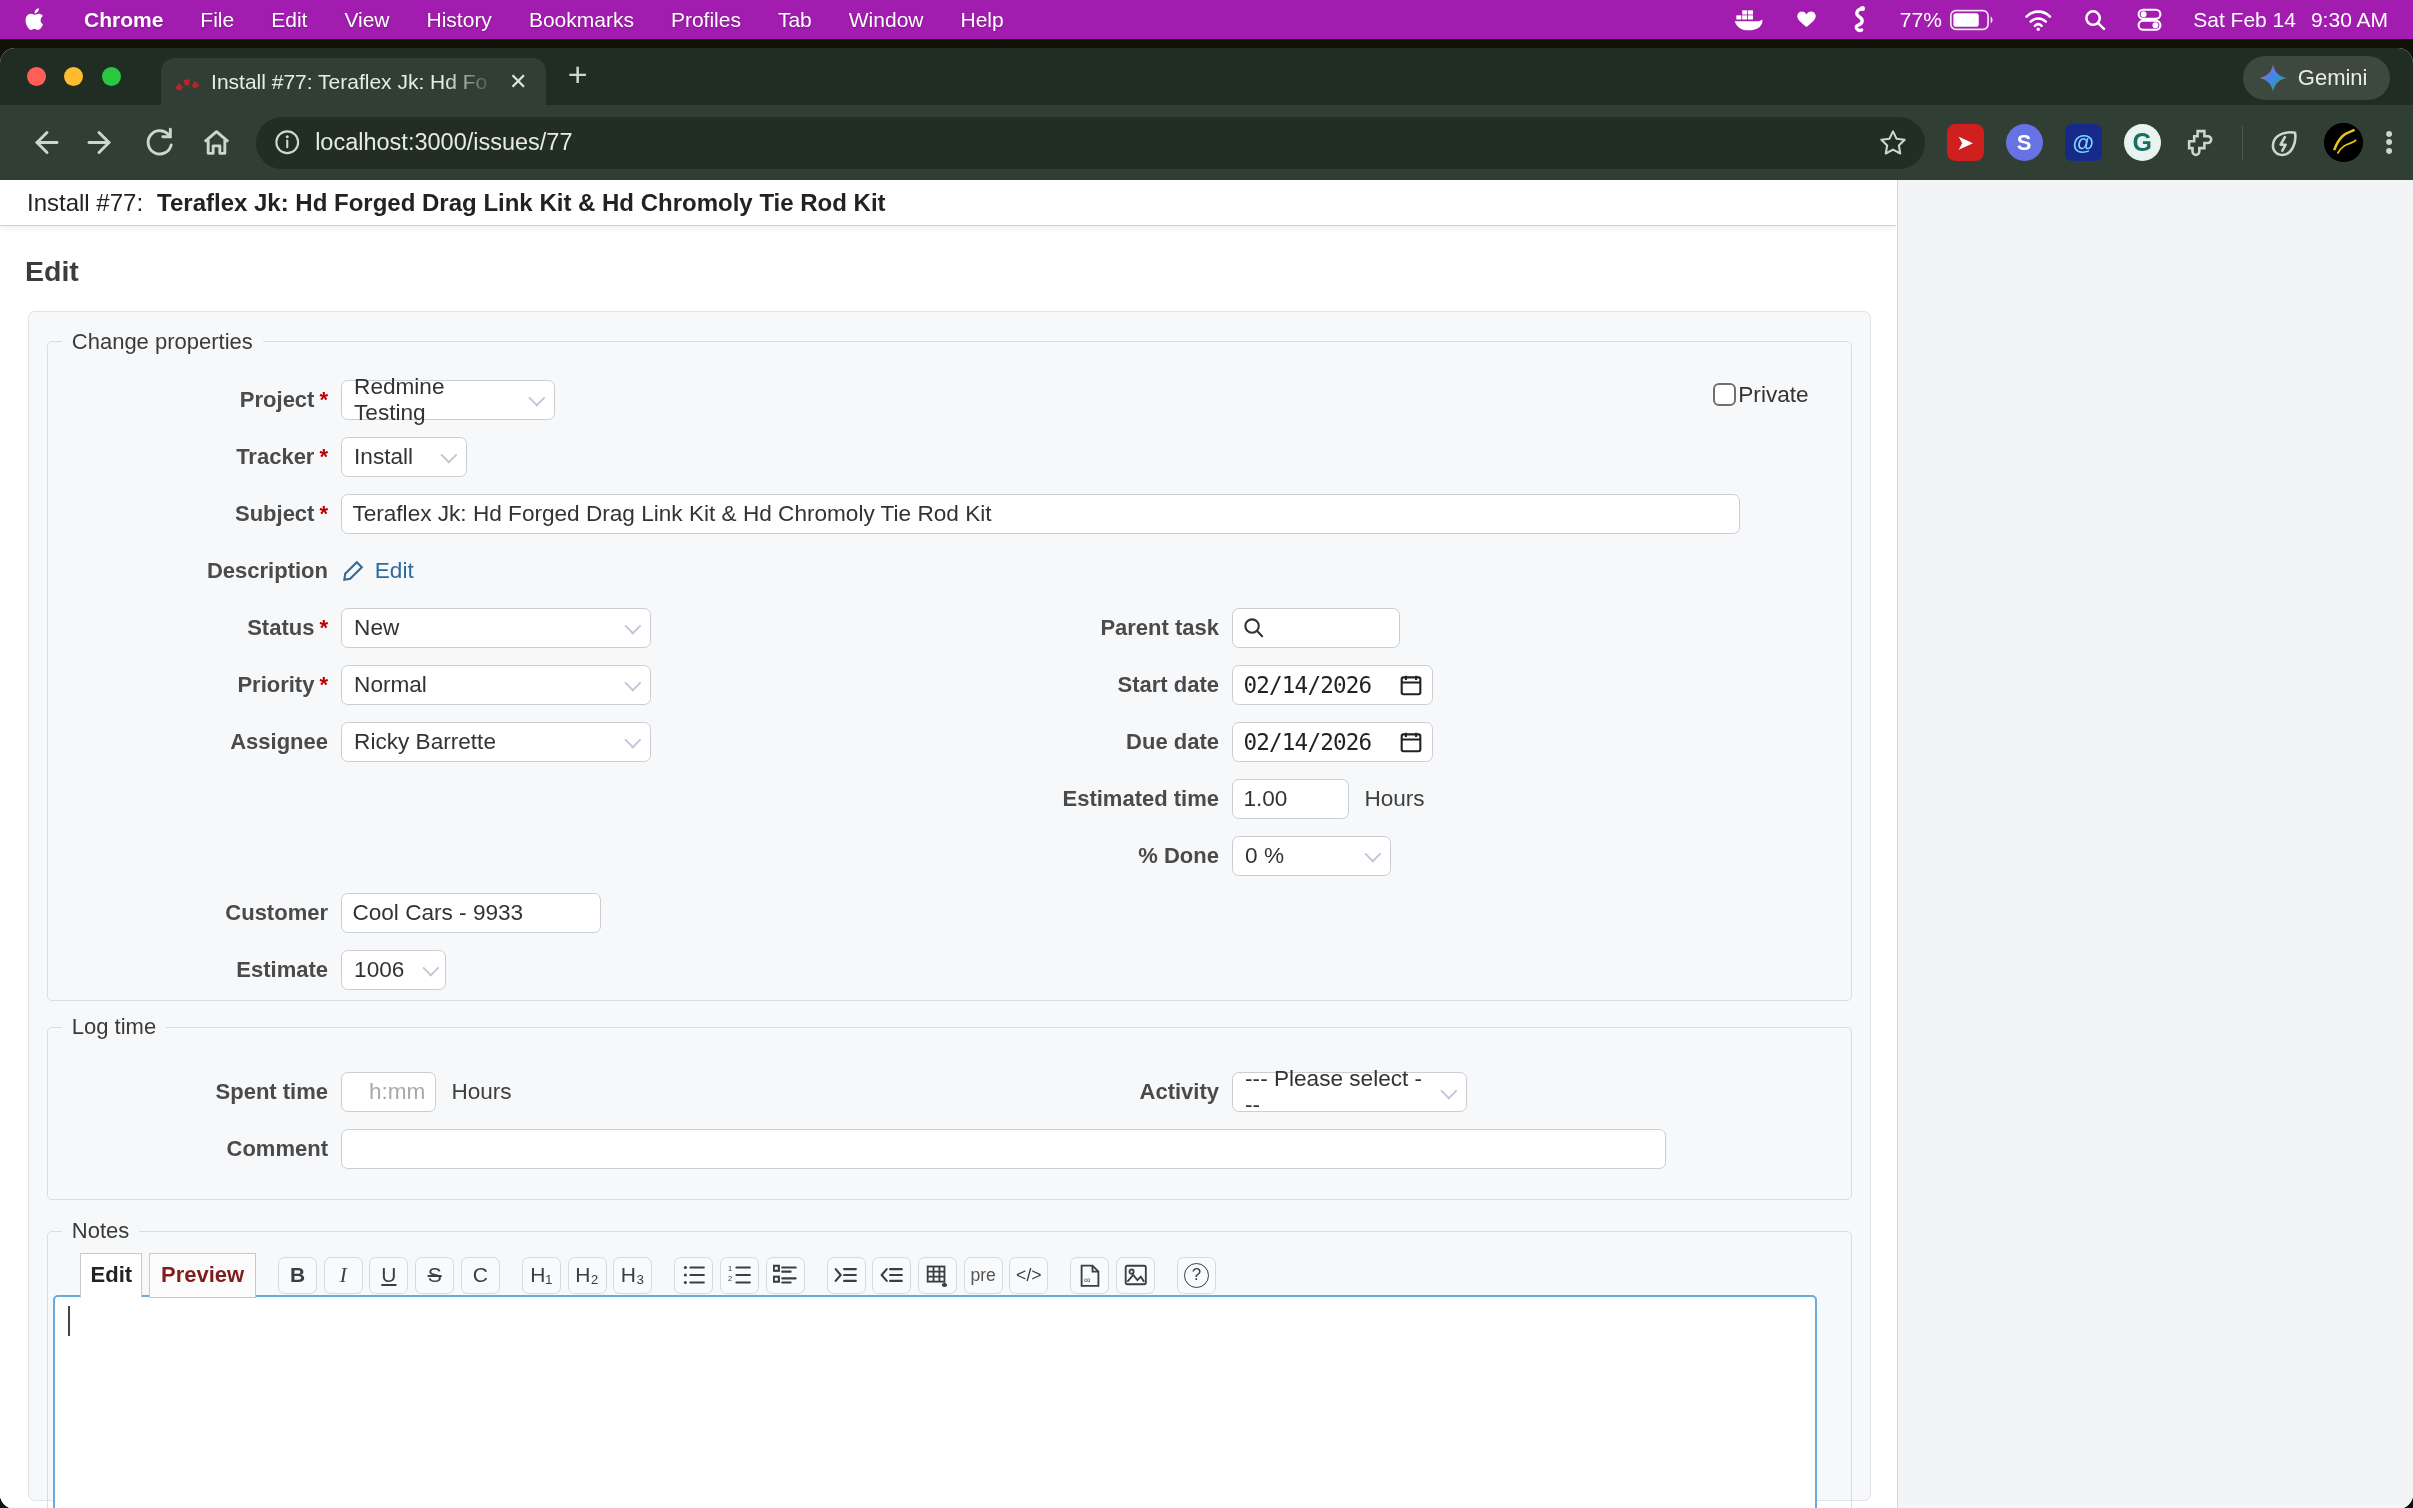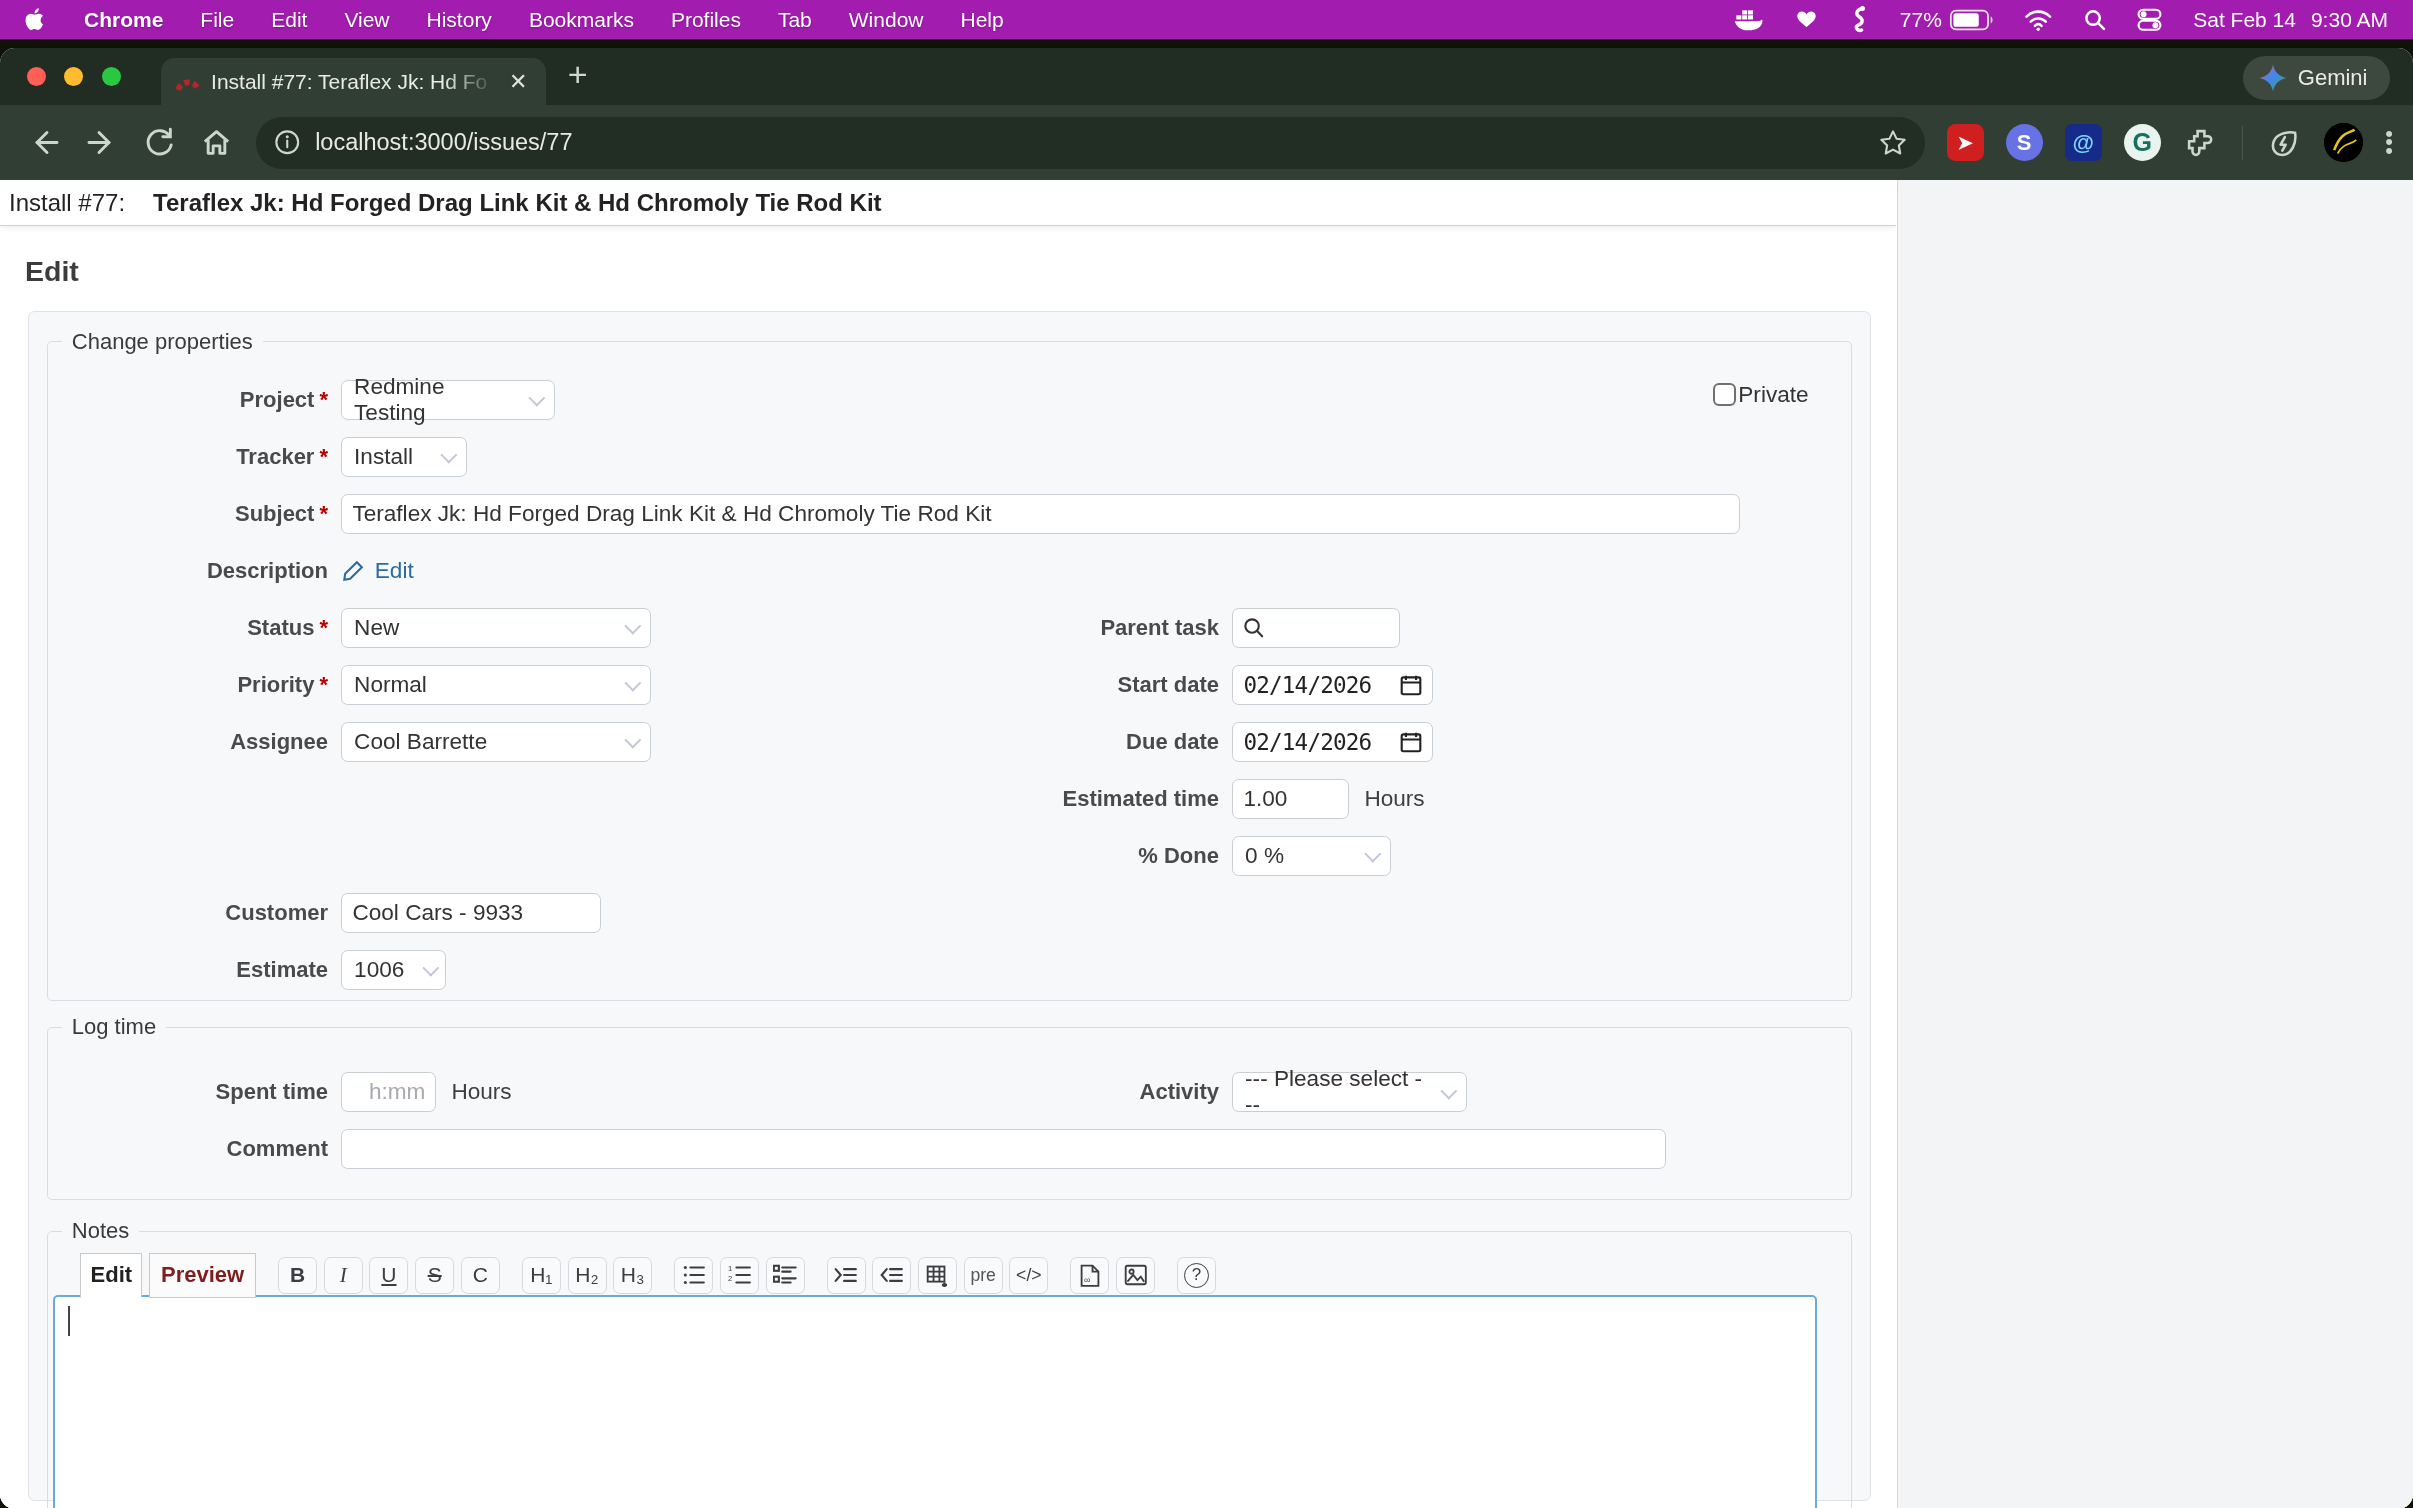--- a/index.html
+++ b/index.html
@@ -44,21 +44,21 @@
   .ext-gram { background:#e9f4f1; border-radius:50%; color:#15715f; font-weight:bold; font-size:25px; }
   .avatar { width:39px; height:39px; border-radius:50%; background:#000; position:relative; overflow:hidden; }
   .kebab { color:#cdd6cb; font-size:22px; letter-spacing:0; line-height:8.4px; }
 
   
   .content { position:relative; height:1328px; background:#fff; }
   .side-panel { position:absolute; right:0; top:0; width:516px; height:1328px; background:#f3f4f6; border-left:1.7px solid #d5d7db; }
   .main { position:absolute; left:0; top:0; width:1896px; height:1328px; background:#fff; overflow:hidden; }
 
   .issue-header { height:46px; border-bottom:1.7px solid #cfcfcf; box-shadow:0 3.4px 6.7px rgba(0,0,0,.07);
-                  display:flex; align-items:center; padding-left:9px; gap:28px; font-size:24px; color:#222; }
+                  display:flex; align-items:center; padding-left:27px; gap:14px; font-size:24px; color:#222; }
   .issue-header .bold { font-weight:bold; }
   .edit-heading { margin:28.5px 0 0 25px; font-size:28.5px; font-weight:bold; color:#3c3c3c; }
 
   .form-box { margin:23.5px 0 0 28px; width:1843px; height:1190px; background:#f7f8fa;
               border:1.7px solid #e0e2e7; border-radius:6.7px; padding:10px 18.4px 0 18.4px; }
   fieldset { border:1.7px solid #d9dce2; border-radius:5px; background:transparent; }
   legend { margin-left:13.4px; padding:0 10px; font-size:22px; color:#3a3a3a; }
   .fs-props { padding:25px 0 5px 0; position:relative; margin-top:6.7px; }
   .fs-log   { padding:32px 0 22px 0; margin-top:13.4px; }
   .fs-notes { padding:8.4px 0 0 0; margin-top:18.4px; height:352px; }
@@ -374,21 +374,21 @@
                     <path d="M7 2v5M19 2v5M2 10h22"></path>
                   </svg>
               </span>
             </span>
           </div>
 
           <div class="frow">
             <span class="lbl">Assignee</span>
             <span class="zoneL">
               <span class="sel" style="width:310px;">
-                <span>Cool Barrette</span>
+                <span>Ricky Barrette</span>
                 <span class="chev"></span>
               </span>
             </span>
             <span class="lblR">Due date</span>
             <span class="zoneR">
               <span class="datebox">
                 <span>02/14/2026</span>
                 <svg width="22" height="22" viewBox="0 0 26 26" fill="none" stroke="#222" stroke-width="2.5">
                     <rect x="2" y="4" width="22" height="20" rx="2"></rect>
                     <path d="M7 2v5M19 2v5M2 10h22"></path>

